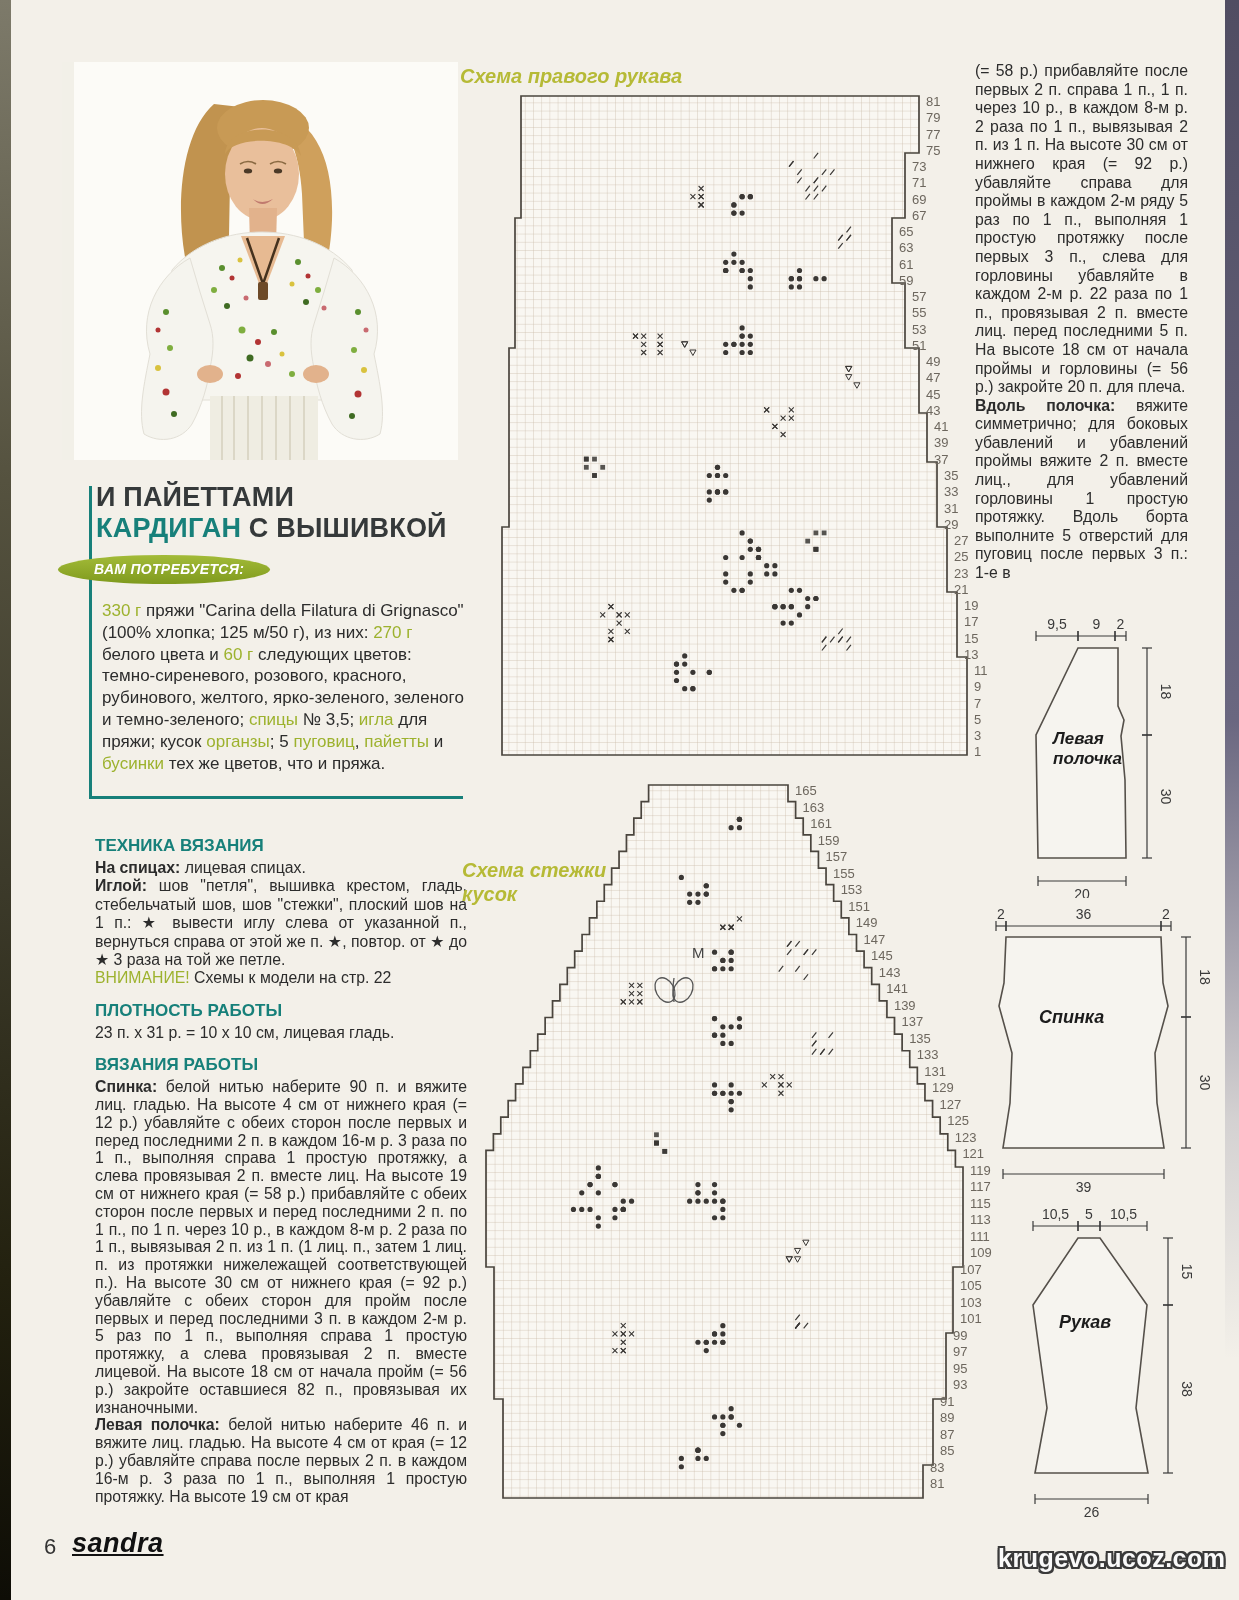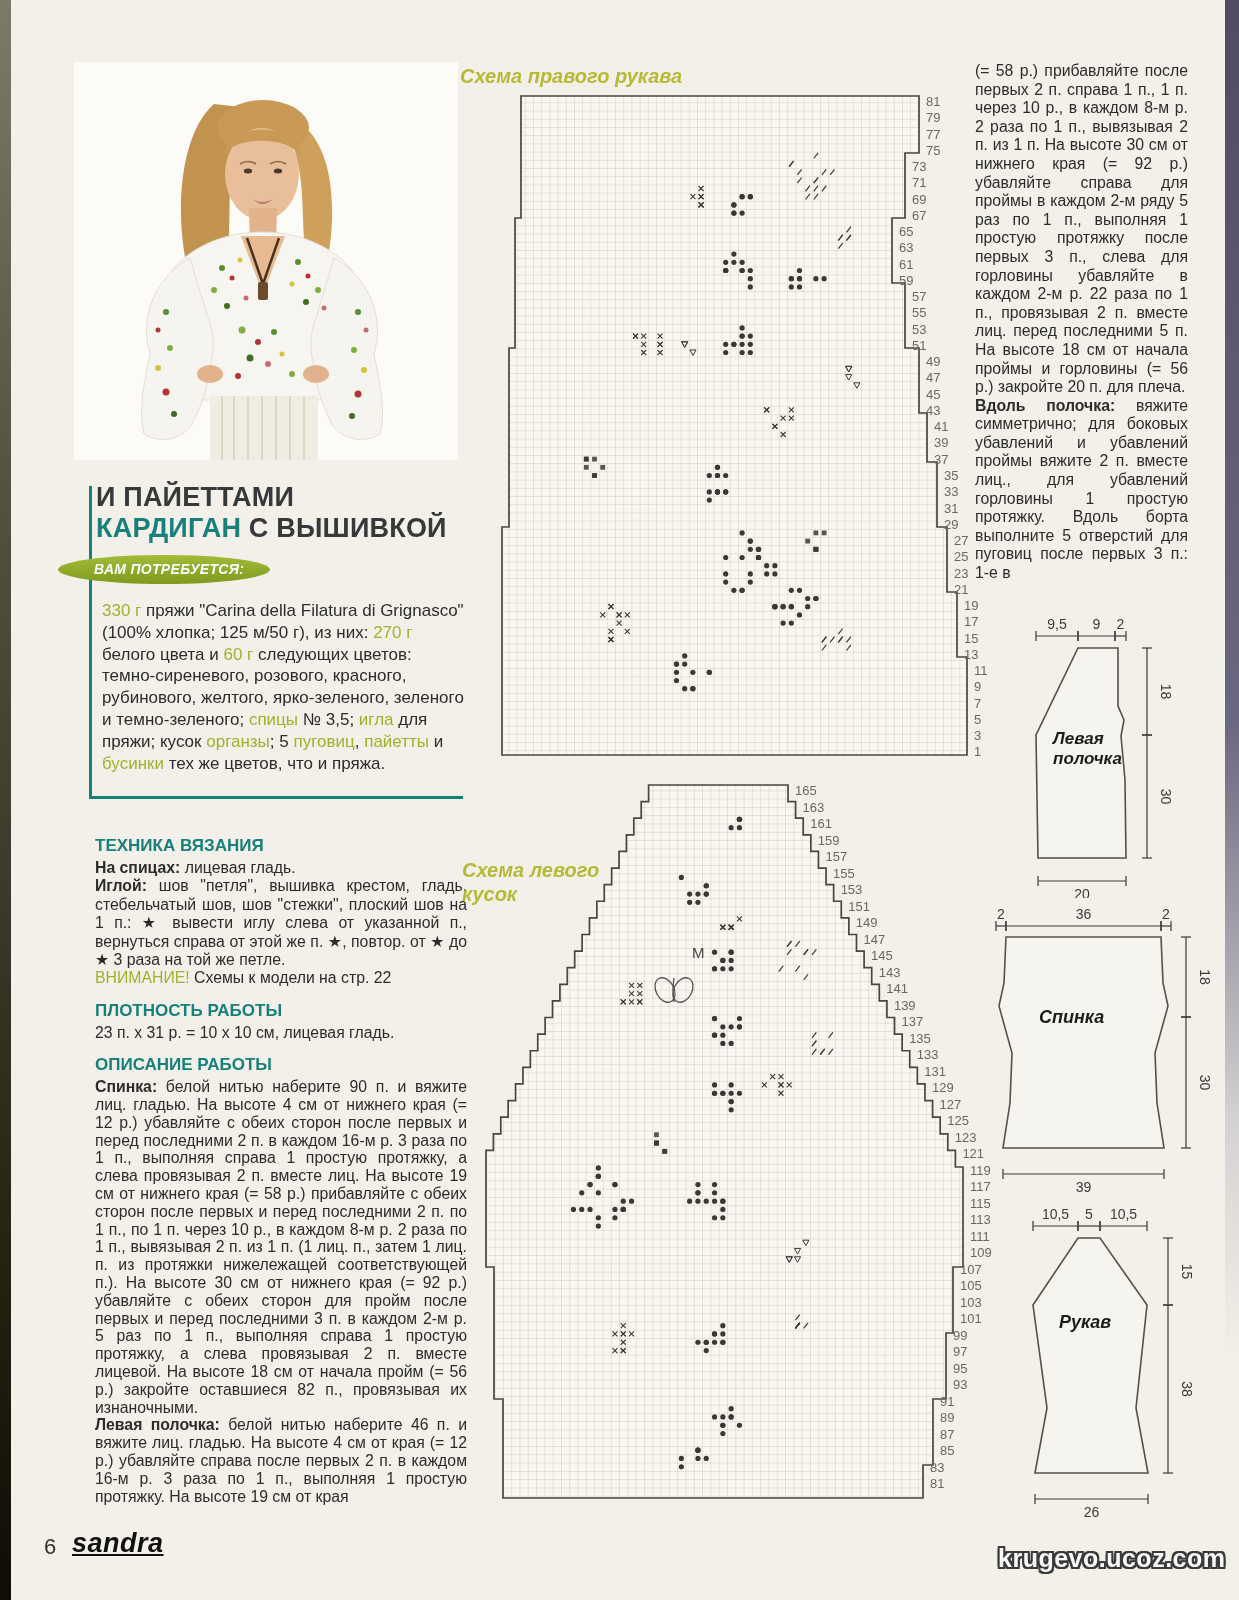--- a/index.html
+++ b/index.html
@@ -109,42 +109,42 @@
     <div>И ПАЙЕТТАМИ</div>
     <div><span class="tl">КАРДИГАН</span><span> С ВЫШИВКОЙ</span></div>
   </div>
   <div class="teal-vline"></div>
   <div class="teal-hline"></div>
   <div class="badge"><span>ВАМ ПОТРЕБУЕТСЯ:</span></div>
   <div class="materials"><span class="g">330 г</span><span> пряжи "Carina della Filatura di Grignasco" (100% хлопка; 125 м/50 г), из них: </span><span class="g">270 г</span><span> белого цвета и </span><span class="g">60 г</span><span> следующих цветов: темно-сиреневого, розового, красного, рубинового, желтого, ярко-зеленого, зеленого и темно-зеленого; </span><span class="g">спицы</span><span> № 3,5; </span><span class="g">игла</span><span> для пряжи; кусок </span><span class="g">органзы</span><span>; 5 </span><span class="g">пуговиц</span><span>, </span><span class="g">пайетты</span><span> и </span><span class="g">бусинки</span><span> тех же цветов, что и пряжа.</span></div>
 
   <div class="left-flow">
     <div class="h3">ТЕХНИКА ВЯЗАНИЯ</div>
-    <p class="p-tech"><span style="font-weight: bold;">На спицах:</span><span> лицевая гладь.</span></p>
+    <p class="p-tech"><span style="font-weight: bold;">На спицах:</span><span> лицевая спицах.</span></p>
     <p class="p-tech"><span style="font-weight: bold;">Иглой:</span><span> шов "петля", вышивка крестом, гладь, стебельчатый шов, шов "стежки", плоский шов на 1 п.: ★ вывести иглу слева от указанной п., вернуться справа от этой же п. ★, повтор. от ★ до ★ 3 раза  на той же петле.</span></p>
     <p class="p-tech"><span class="g">ВНИМАНИЕ!</span><span> Схемы к модели на стр. 22</span></p>
     <div class="gap"></div>
     <div class="h3">ПЛОТНОСТЬ РАБОТЫ</div>
     <p class="p-tech"><span>23 п. х 31 р. = 10 х 10 см, лицевая гладь.</span></p>
     <div class="gap"></div>
-    <div class="h3">ОПИСАНИЕ РАБОТЫ</div>
+    <div class="h3">ВЯЗАНИЯ РАБОТЫ</div>
     <p class="p-work"><span style="font-weight: bold;">Спинка:</span><span> белой нитью наберите 90 п. и вяжите лиц. гладью. На высоте 4 см от нижнего края (= 12 р.) убавляйте с обеих сторон после первых и перед последними 2 п. в каждом 16-м р. 3 раза по 1 п., выполняя справа 1 простую протяжку, а слева провязывая 2 п. вместе лиц. На высоте 19 см от нижнего края (= 58 р.) прибавляйте с обеих сторон после первых и перед последними 2 п. по 1 п., по 1 п. через 10 р., в каждом 8-м р. 2 раза по 1 п., вывязывая 2 п. из 1 п. (1 лиц. п., затем 1 лиц. п. из протяжки нижележащей соответствующей п.). На высоте 30 см от нижнего края (= 92 р.) убавляйте с обеих сторон для пройм после первых и перед последними 3 п. в каждом 2-м р. 5 раз по 1 п., выполняя справа 1 простую протяжку, а слева провязывая 2 п. вместе лицевой. На высоте 18 см от начала пройм (= 56 р.) закройте оставшиеся 82 п., провязывая их изнаночными.</span></p>
     <p class="p-work"><span style="font-weight: bold;">Левая полочка:</span><span> белой нитью наберите 46 п. и вяжите лиц. гладью. На высоте 4 см от края (= 12 р.) убавляйте справа после первых 2 п. в каждом 16-м р. 3 раза по 1 п., выполняя 1 простую протяжку. На высоте 19 см от края</span></p>
   </div>
 
   <div class="rcol">
     <p><span>(= 58 р.) прибавляйте после первых 2 п. справа 1 п., 1 п. через 10 р., в каждом 8-м р. 2 раза по 1 п., вывязывая 2 п. из 1 п. На высоте 30 см от нижнего края (= 92 р.) убавляйте справа для проймы в каждом 2-м ряду 5 раз по 1 п., выполняя 1 простую протяжку после первых 3 п., слева для горловины убавляйте в каждом 2-м р. 22 раза по 1 п., провязывая 2 п. вместе лиц. перед последними 5 п. На высоте 18 см от начала проймы и горловины (= 56 р.) закройте 20 п. для плеча.</span></p>
     <p><span style="font-weight: bold;">Вдоль полочка:</span><span> вяжите симметрично; для боковых убавлений и убавлений проймы вяжите 2 п. вместе лиц., для убавлений горловины 1 простую протяжку. Вдоль борта выполните 5 отверстий для пуговиц после первых 3 п.: 1-е в</span></p>
   </div>
 
   <div class="chart-title" id="chart-title-0">
     <div>Схема правого рукава</div>
   </div>
   <div class="chart-title" id="chart-title-1">
-    <div>Схема левого</div>
+    <div>Схема стежки</div>
     <div>кусок</div>
   </div>
 
   <svg id="chart-svg-0" width="520" height="695" style="left: 492px; top: 86px;">
       <defs>
         <pattern id="grid0" width="8.2" height="8.2" patternUnits="userSpaceOnUse">
           <path d="M8.2 0H0V8.2" fill="none" stroke="#c9b8a6" stroke-width="0.7"></path>
         </pattern>
       </defs>
       <path d="M29 10L427 10L427 67L413 67L413 132L400 132L400 197L413 197L413 262L427 262L427 327L435 327L435 376L445 376L445 441L455 441L455 506L465 506L465 571L475 571L475 669L10 669L10 441L17 441L17 262L23 262L23 132L29 132Z" fill="#f9f7f2"></path>

